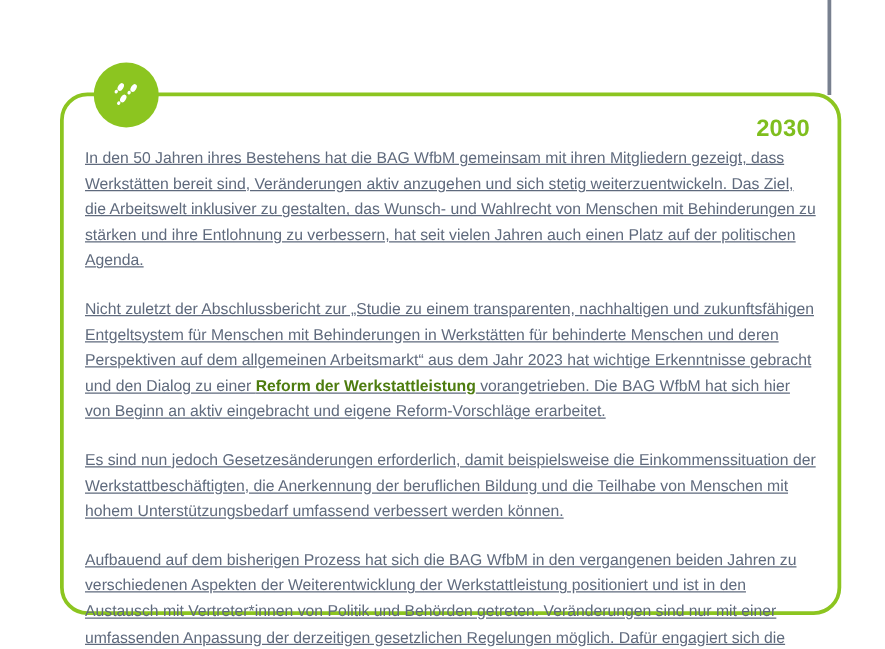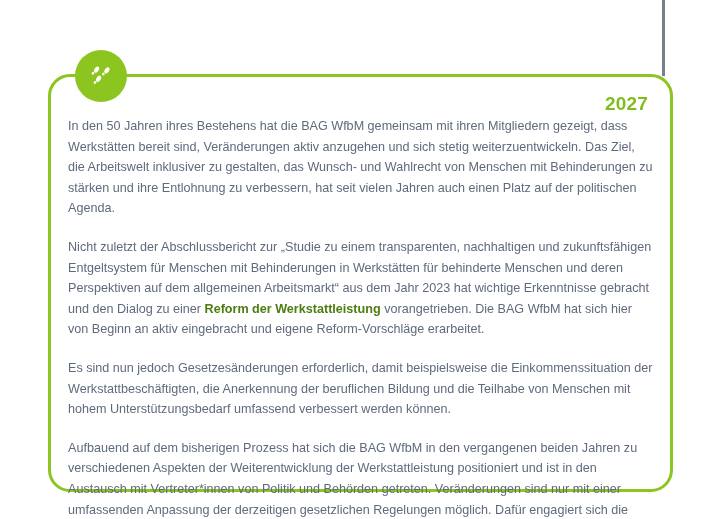--- a/index.html
+++ b/index.html
@@ -75,35 +75,36 @@
     top: 39px;
     right: 16px;
   }
 
   .body-paragraph {
     color: #5f6a7d;
     font-size: 12.6px;
     line-height: 20.6px;
     margin-bottom: 18px;
     text-align: left;
+    text-decoration: underline;
   }
   .body-paragraph:last-child { margin-bottom: 0; }
 
   .body-paragraph b { font-weight: bold; color: #4d7c0f; }
 </style>
 </head>
 <body>
 
 <div id="stage">
 
   <div class="timeline-connector"></div>
 
   <div class="milestone-card">
 
-    <div class="year-label">2027</div>
+    <div class="year-label">2030</div>
 
     <div class="card-body">
         <p class="body-paragraph"><span>In den 50 Jahren ihres Bestehens hat die BAG WfbM gemeinsam mit ihren Mitgliedern gezeigt, dass Werkstätten bereit sind, Veränderungen aktiv anzugehen und sich stetig weiterzuentwickeln. Das Ziel, die Arbeitswelt inklusiver zu gestalten, das Wunsch- und Wahlrecht von Menschen mit Behinderungen zu stärken und ihre Entlohnung zu verbessern, hat seit vielen Jahren auch einen Platz auf der politischen Agenda.</span></p>
         <p class="body-paragraph"><span>Nicht zuletzt der Abschlussbericht zur „Studie zu einem transparenten, nachhaltigen und zukunftsfähigen Entgeltsystem für Menschen mit Behinderungen in Werkstätten für behinderte Menschen und deren Perspektiven auf dem allgemeinen Arbeitsmarkt“ aus dem Jahr 2023 hat wichtige Erkenntnisse gebracht und den Dialog zu einer </span><b>Reform der Werkstattleistung</b><span> vorangetrieben. Die BAG WfbM hat sich hier von Beginn an aktiv eingebracht und eigene Reform-Vorschläge erarbeitet.</span></p>
         <p class="body-paragraph"><span>Es sind nun jedoch Gesetzesänderungen erforderlich, damit beispielsweise die Einkommenssituation der Werkstattbeschäftigten, die Anerkennung der beruflichen Bildung und die Teilhabe von Menschen mit hohem Unterstützungsbedarf umfassend verbessert werden können.</span></p>
         <p class="body-paragraph"><span>Aufbauend auf dem bisherigen Prozess hat sich die BAG WfbM in den vergangenen beiden Jahren zu verschiedenen Aspekten der Weiterentwicklung der Werkstattleistung positioniert und ist in den Austausch mit Vertreter*innen von Politik und Behörden getreten. Veränderungen sind nur mit einer umfassenden Anpassung der derzeitigen gesetzlichen Regelungen möglich. Dafür engagiert sich die BAG WfbM auch weiterhin – im Dialog mit der Politik und auf Basis des Vorstandspositionspapier </span></p>
       </div>
 
   </div>
 

